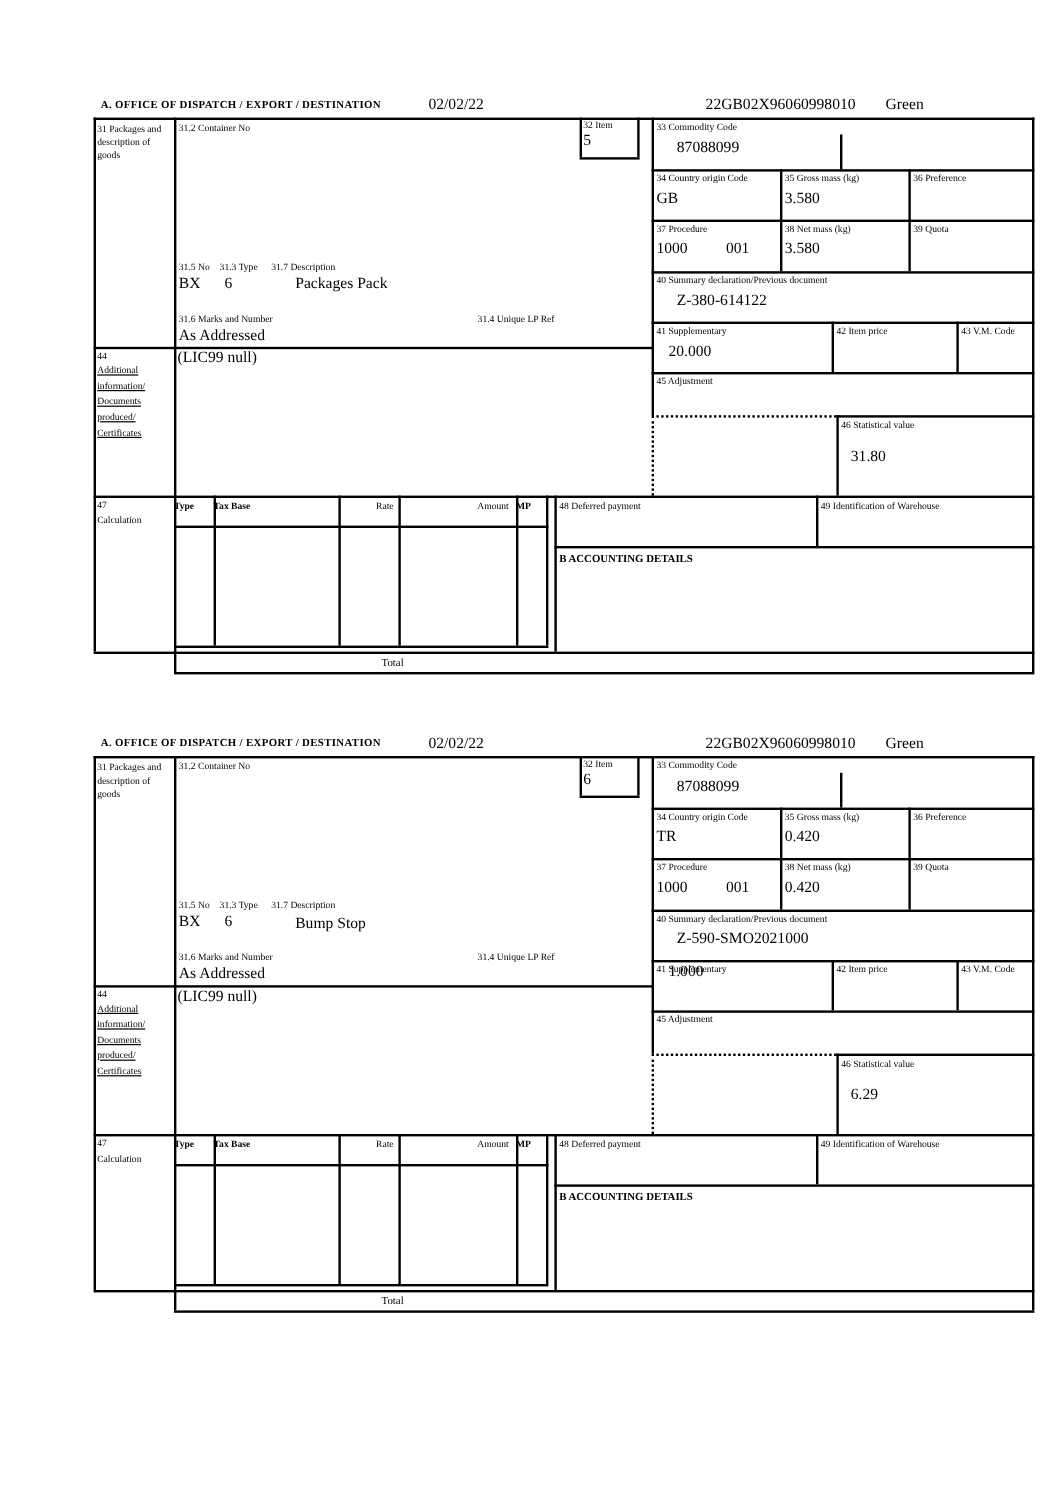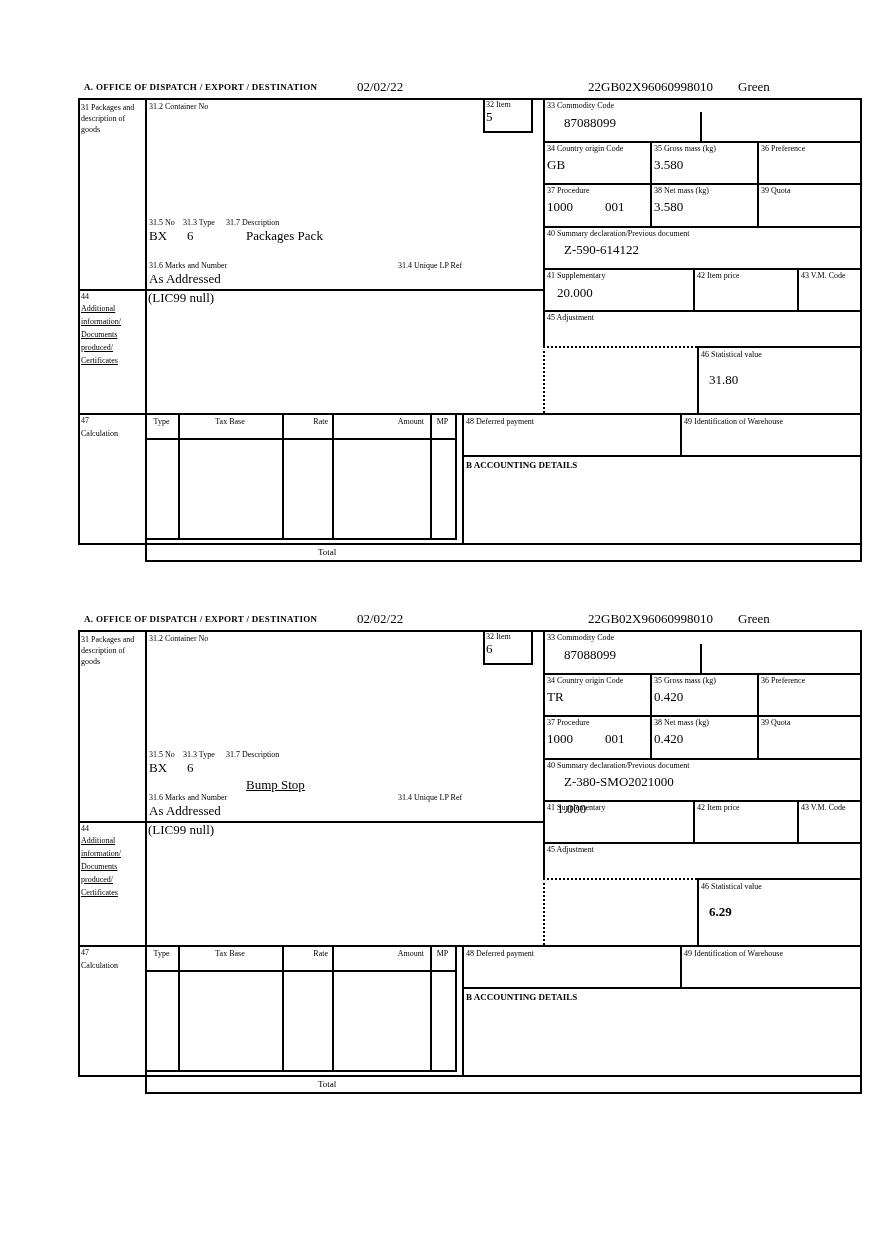--- a/index.html
+++ b/index.html
@@ -10,21 +10,21 @@
   .vline{position:absolute;width:2px;background:#000;}
   .hdot{position:absolute;height:0;border-top:2px dotted #000;}
   .vdot{position:absolute;width:0;border-left:2px dotted #000;}
   .lbl{position:absolute;font-size:8px;line-height:10px;white-space:nowrap;}
   .lblblock{position:absolute;font-size:8px;line-height:11px;}
   .val{position:absolute;font-size:13px;line-height:14px;white-space:nowrap;}
   .hdr-office{position:absolute;font-size:9px;font-weight:bold;letter-spacing:.3px;white-space:nowrap;}
   .hdr-val{position:absolute;font-size:13px;white-space:nowrap;}
   .ul{text-decoration:underline;font-family:Liberation Serif, serif;}
   .acct{position:absolute;font-size:9px;font-weight:bold;white-space:nowrap;}
-  .ctr{text-align:center;}
+  .ctr{text-align:left;font-weight:bold;}
   .rgt{text-align:right;}
 </style>
 </head>
 <body>
 
 <div class="page">
 
   <div class="section" style="top:80px;">
 
     <div class="hdr-office" style="left:6px;top:2px;">A.  OFFICE OF DISPATCH / EXPORT / DESTINATION</div>
@@ -109,21 +109,21 @@
     <div class="acct" style="left:388px;top:380px;">B ACCOUNTING DETAILS</div>
     <div class="lbl" style="left:240px;top:467px;font-size:9px;">Total</div>
 
     <div class="val" style="left:408px;top:30px;">5</div>
     <div class="val" style="left:486px;top:36px;">87088099</div>
     <div class="val" style="left:469px;top:78px;">GB</div>
     <div class="val" style="left:576px;top:78px;">3.580</div>
     <div class="val" style="left:469px;top:120px;">1000</div>
     <div class="val" style="left:527px;top:120px;">001</div>
     <div class="val" style="left:576px;top:120px;">3.580</div>
-    <div class="val" style="left:486px;top:163px;">Z-590-614122</div>
+    <div class="val" style="left:486px;top:163px;">Z-380-614122</div>
     <div class="val" style="left:479px;top:206px;">20.000</div>
     <div class="val" style="left:71px;top:149px;">BX</div>
     <div class="val" style="left:109px;top:149px;">6</div>
     <div class="val" style="left:168px;top:149px;">Packages Pack</div>
     <div class="val" style="left:71px;top:192px;">As Addressed</div>
     <div class="val" style="left:70px;top:211px;">(LIC99 null)</div>
     <div class="val" style="left:631px;top:293px;">31.80</div>
   </div>
 
   <div class="section" style="top:612px;">
@@ -210,23 +210,23 @@
     <div class="acct" style="left:388px;top:380px;">B ACCOUNTING DETAILS</div>
     <div class="lbl" style="left:240px;top:467px;font-size:9px;">Total</div>
 
     <div class="val" style="left:408px;top:30px;">6</div>
     <div class="val" style="left:486px;top:36px;">87088099</div>
     <div class="val" style="left:469px;top:78px;font-family:Liberation Serif, serif;">TR</div>
     <div class="val" style="left:576px;top:78px;">0.420</div>
     <div class="val" style="left:469px;top:120px;">1000</div>
     <div class="val" style="left:527px;top:120px;">001</div>
     <div class="val" style="left:576px;top:120px;">0.420</div>
-    <div class="val" style="left:486px;top:163px;">Z-380-SMO2021000</div>
+    <div class="val" style="left:486px;top:163px;">Z-590-SMO2021000</div>
     <div class="val" style="left:479px;top:190px;">1.000</div>
     <div class="val" style="left:71px;top:149px;">BX</div>
     <div class="val" style="left:109px;top:149px;">6</div>
-    <div class="val" style="left:168px;top:166px;text-decoration:underline;">Bump Stop</div>
+    <div class="val" style="left:168px;top:150px;">Bump Stop</div>
     <div class="val" style="left:71px;top:192px;">As Addressed</div>
     <div class="val" style="left:70px;top:211px;">(LIC99 null)</div>
-    <div class="val" style="left:631px;top:293px;font-weight:bold;">6.29</div>
+    <div class="val" style="left:631px;top:293px;">6.29</div>
   </div>
 
 </div>
 
 </body></html>

